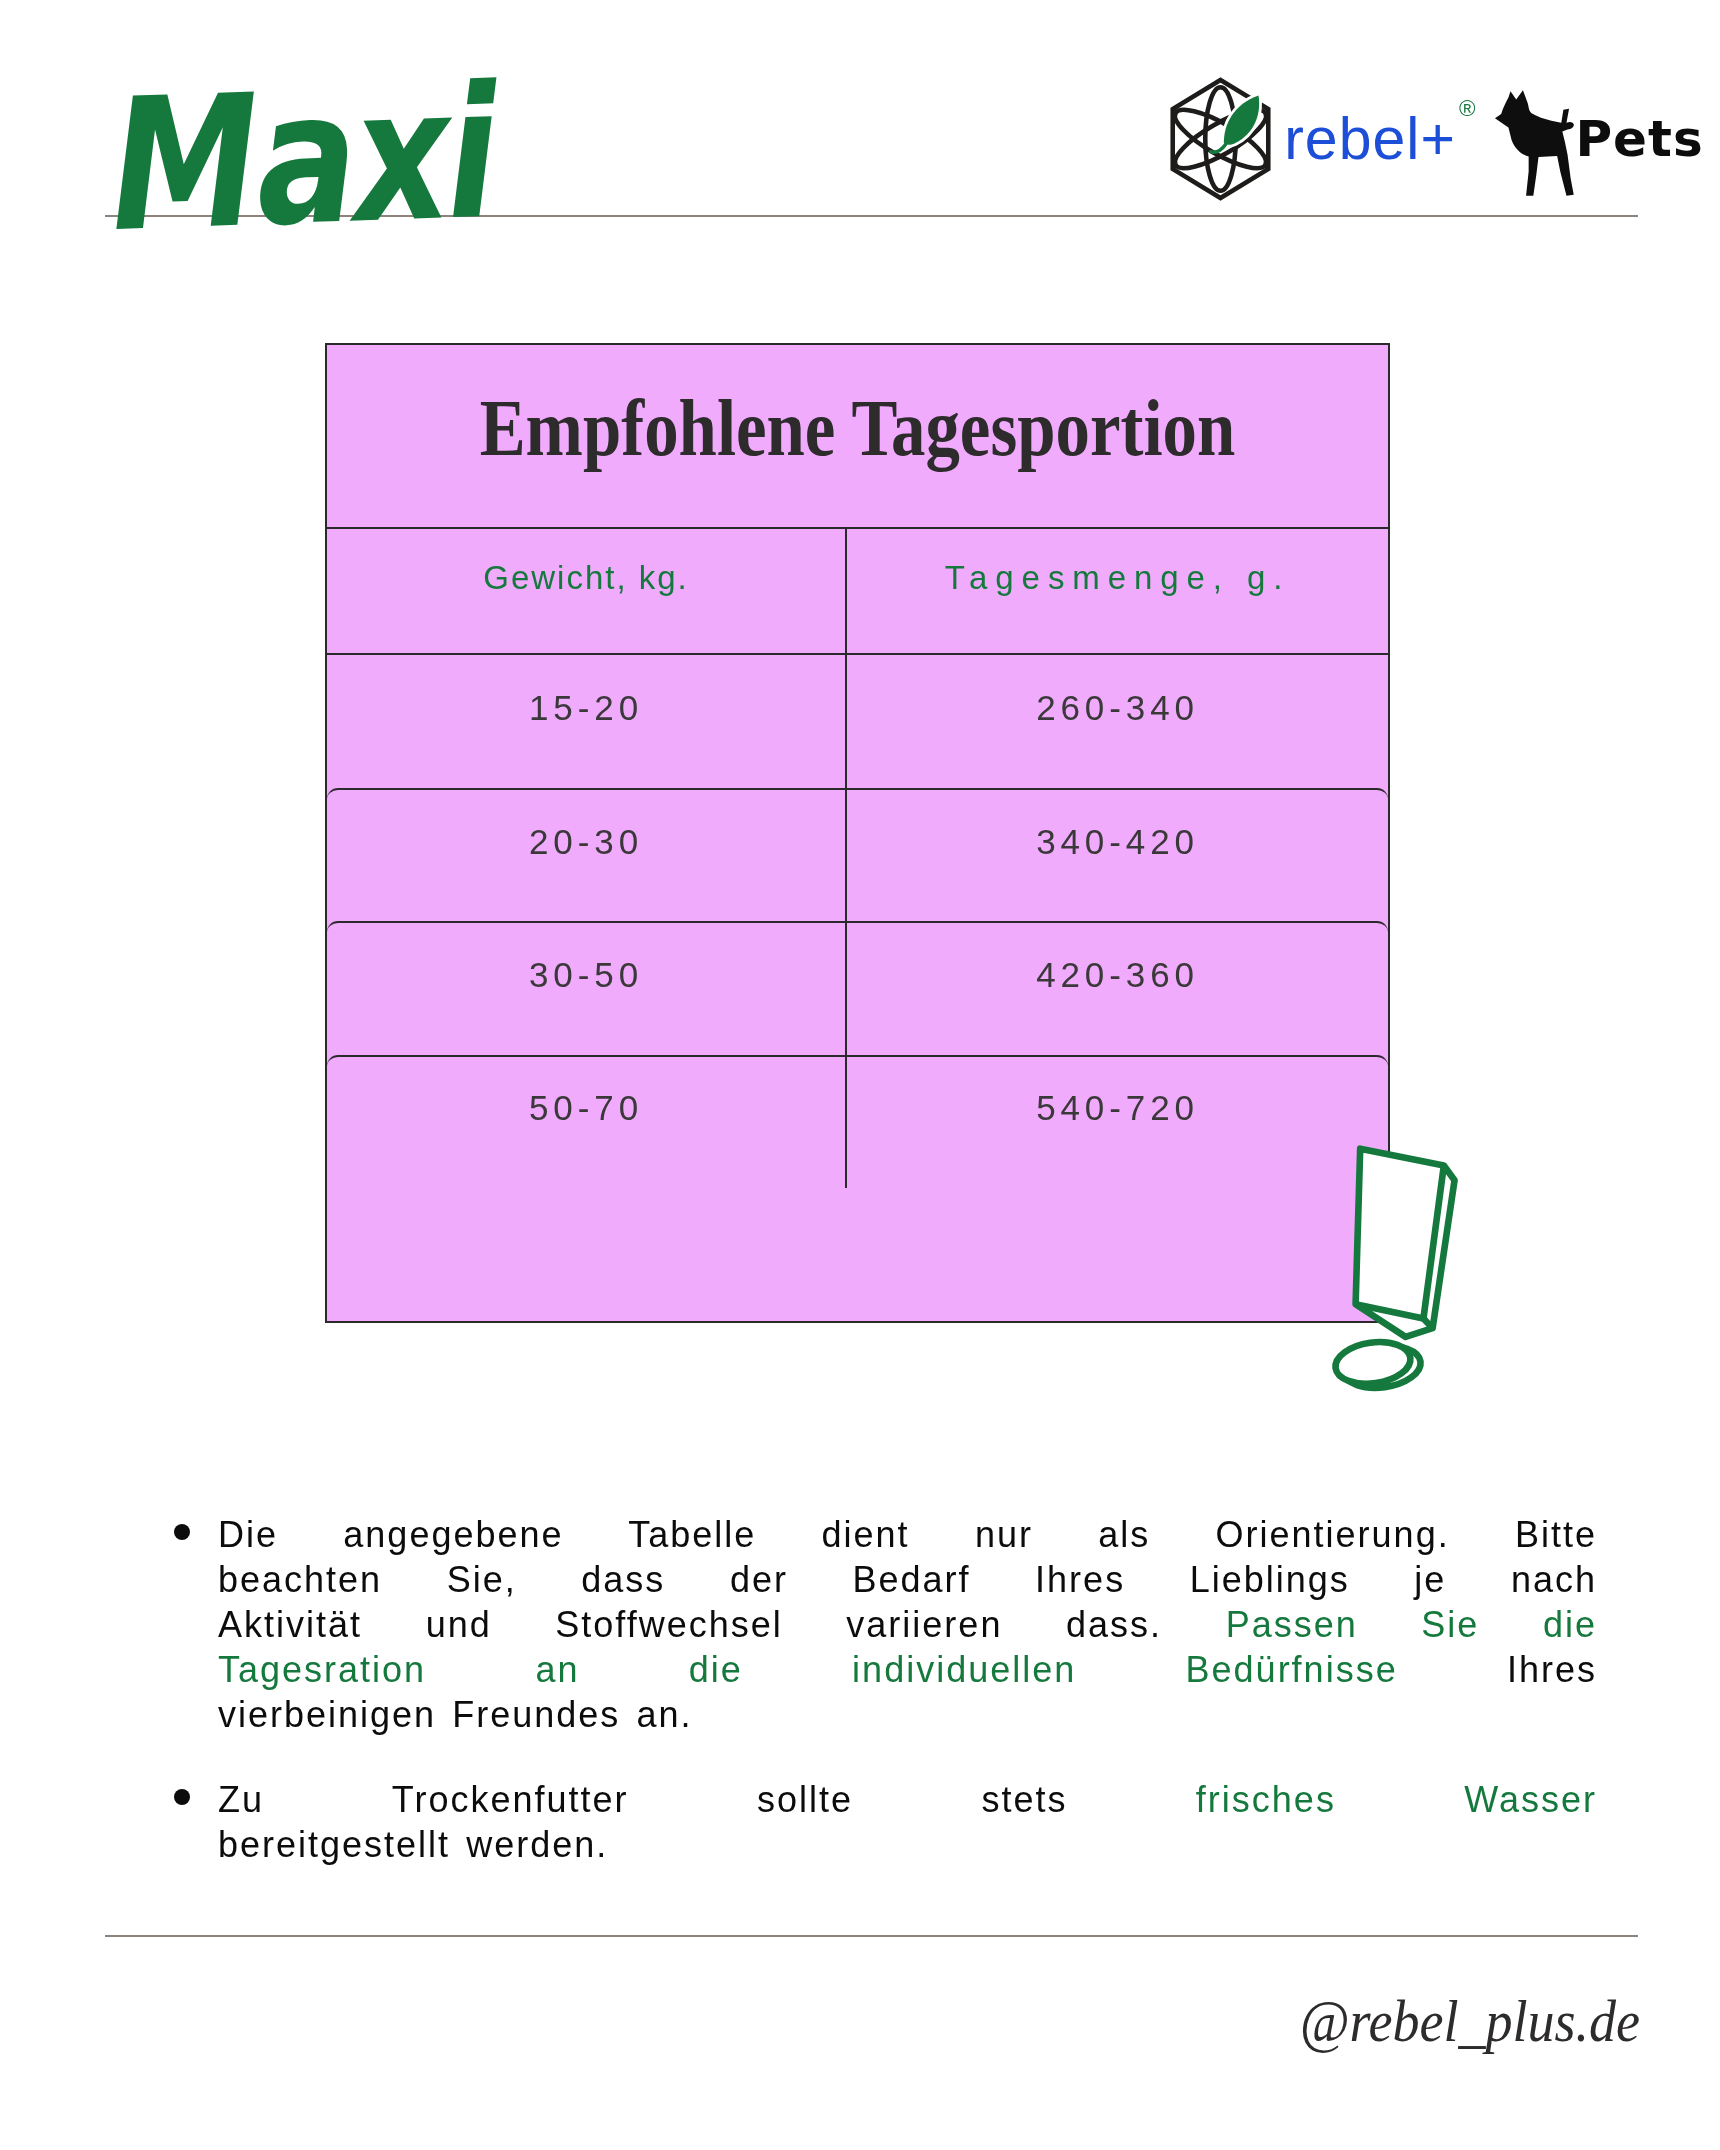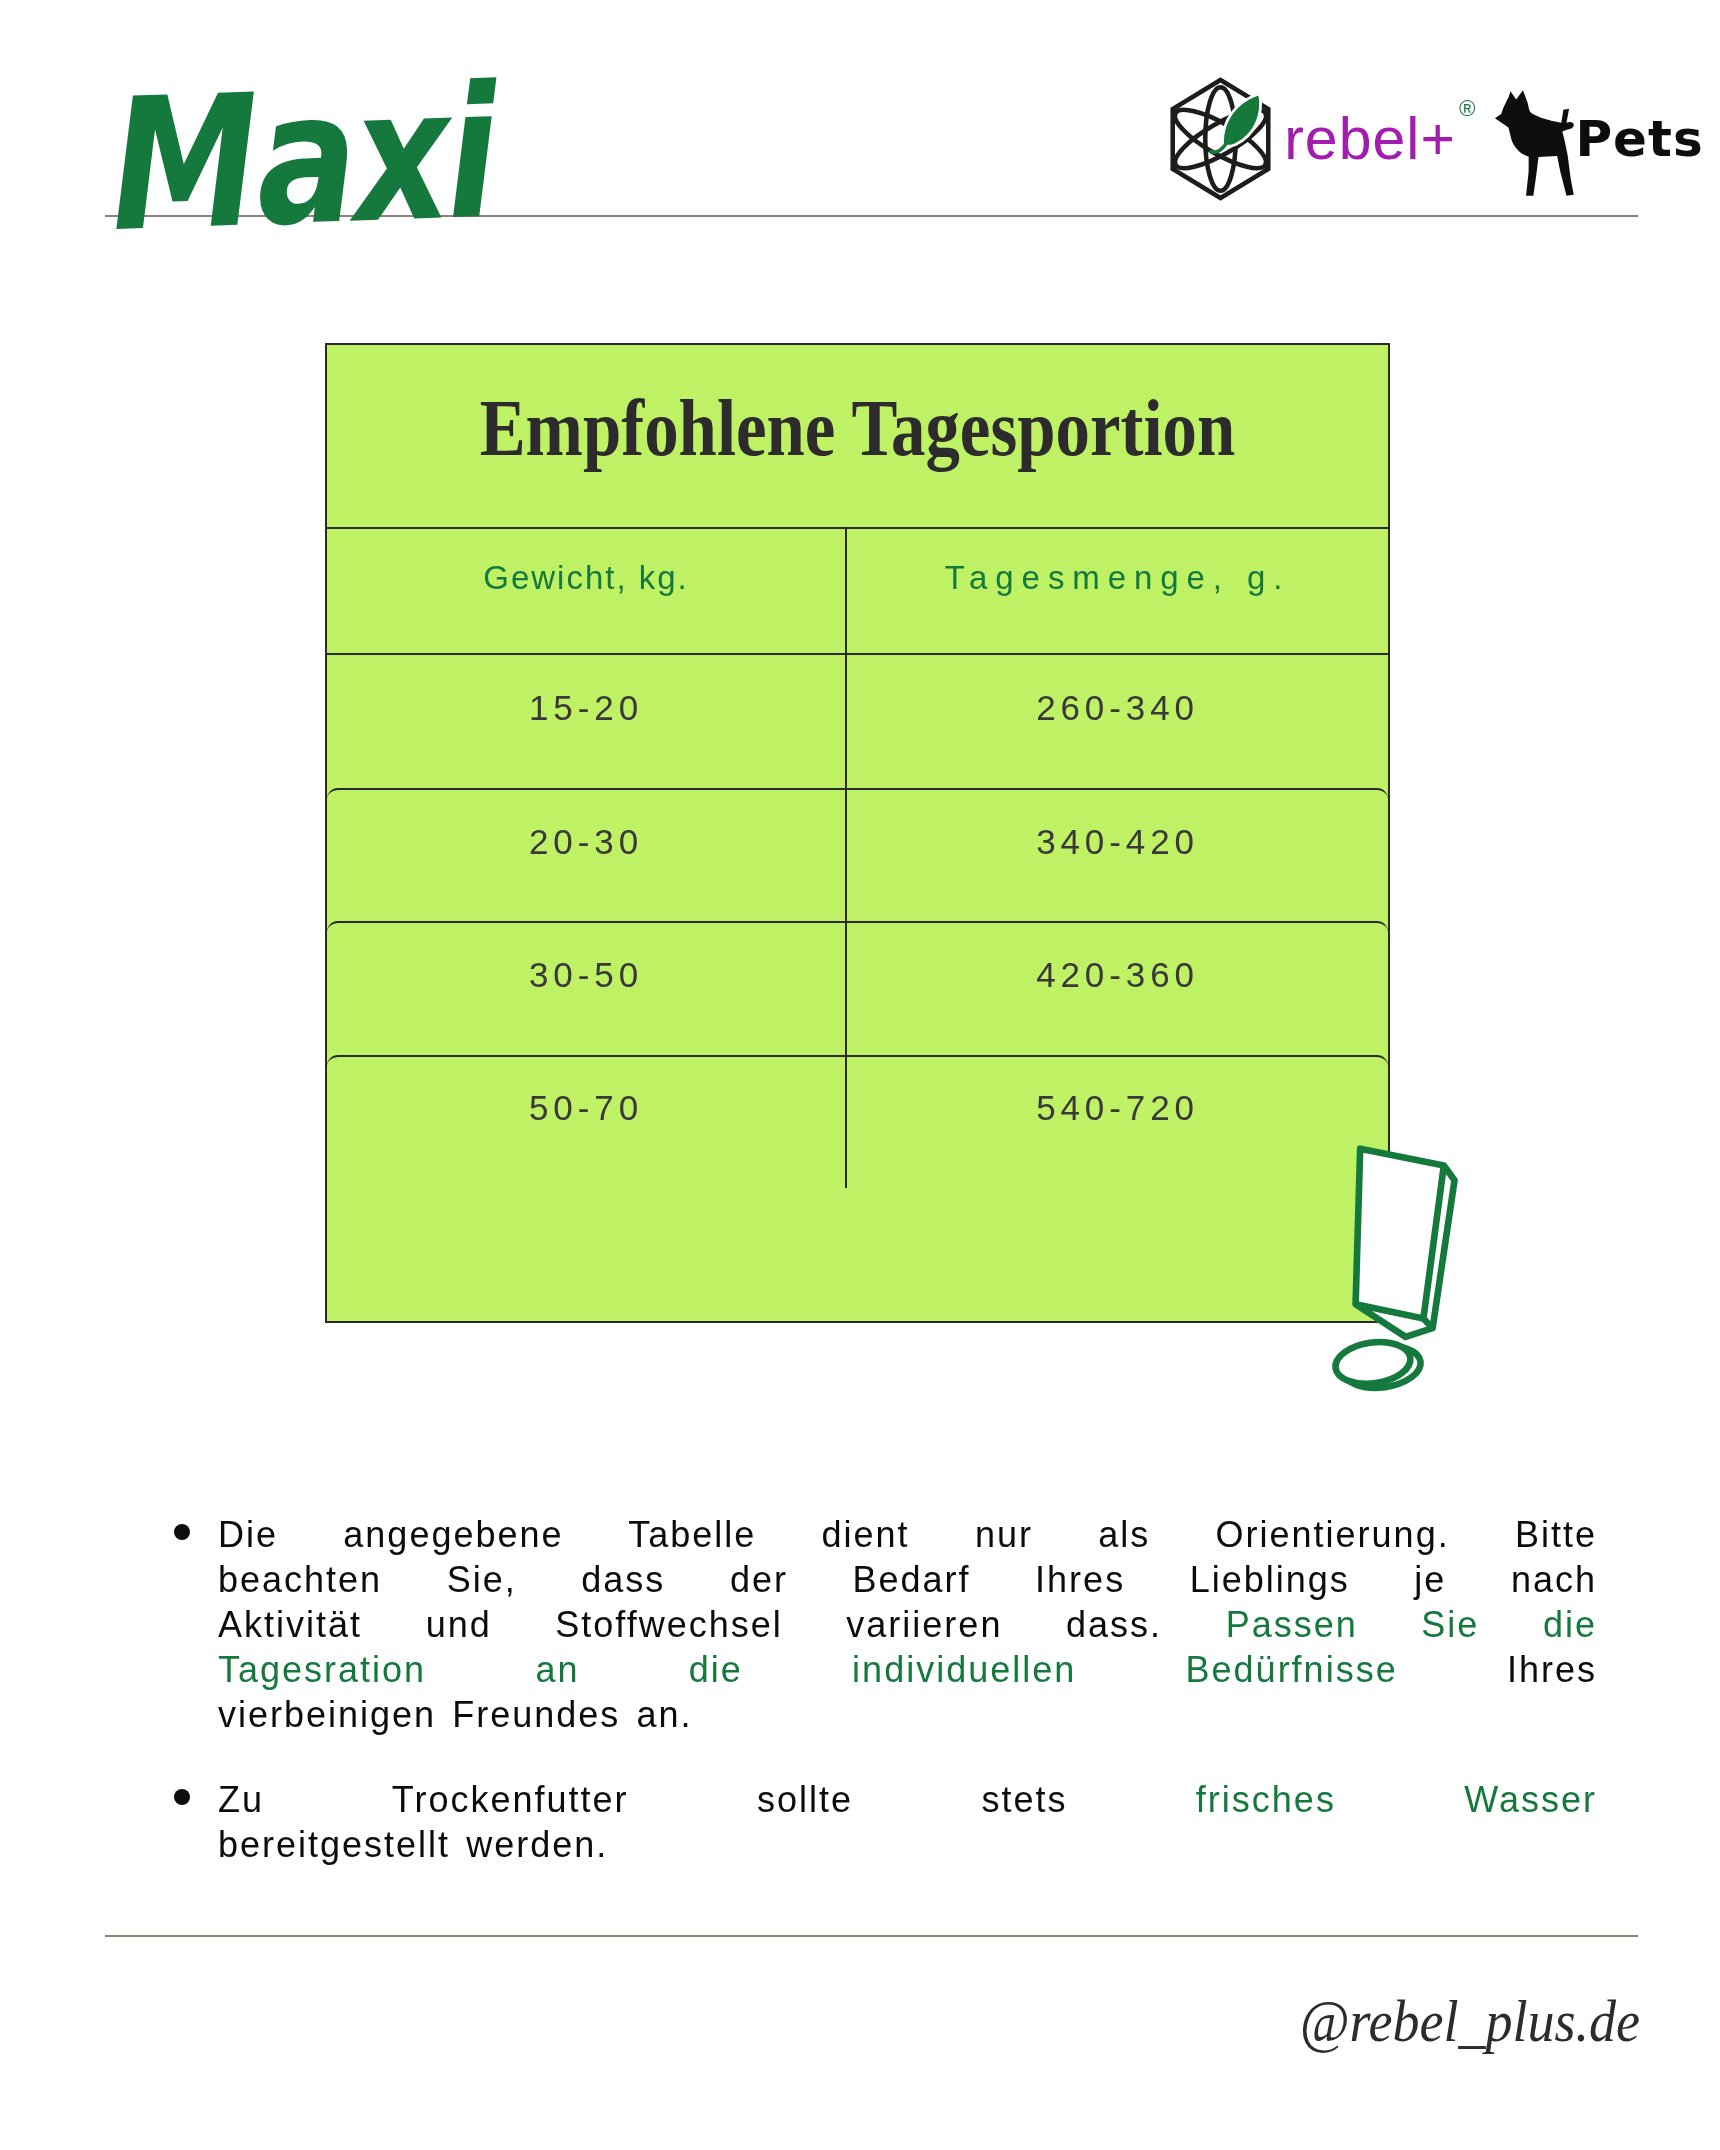--- a/index.html
+++ b/index.html
@@ -17,35 +17,35 @@
     position:absolute; left:108px; top:75px; line-height:1;
     font-family:"DejaVu Sans", sans-serif; font-weight:bold; font-style:italic;
     font-size:182px; color:#15793d; letter-spacing:-4.1px;
     transform:rotate(-2deg) scaleX(0.82); transform-origin:left top;
   }
 
   
   .logo { position:absolute; left:1168px; top:77px; display:flex; align-items:center; }
   .logo .hex { width:105px; height:124px; }
   .brand-word {
-    margin-left:11.2px; font-size:59px; color:#a21caf; letter-spacing:1px;
+    margin-left:11.2px; font-size:59px; color:#1d4ed8; letter-spacing:1px;
     font-family:"Liberation Sans", sans-serif;
   }
   .reg { font-size:22.4px; color:#15793d; position:relative; top:-30px; margin-left:3.1px; }
   .dog { width:101px; height:114px; margin-left:5.1px; margin-top:7.1px; }
   .pets {
     margin-left:-6.1px; font-family:"DejaVu Sans", sans-serif; font-weight:bold;
     font-size:50px; color:#0d0d0d; letter-spacing:1px;
   }
 
   
   .feed-table {
     position:absolute; left:325px; top:343px; width:1065px; height:980px;
     border:2.5px solid #2b292c; display:grid;
-    grid-template-rows:182px 128px 1fr 1fr 1fr 1fr 1fr; background:#bef264; z-index:1;
+    grid-template-rows:182px 128px 1fr 1fr 1fr 1fr 1fr; background:#f0abfc; z-index:1;
   }
   .t-title { display:flex; align-items:center; justify-content:center; padding-bottom:15.3px; }
   .t-title span {
     font-family:"Liberation Serif", serif; font-weight:bold; font-size:81px; color:#2d2b2c;
     transform:scaleX(0.85); transform-origin:center; white-space:nowrap;
   }
   .t-head, .t-row { display:grid; grid-template-columns:520px 1fr; }
   .t-head { border-top:2.5px solid #2b292c; border-bottom:2.5px solid #2b292c; }
   .t-row + .t-row { border-top:2.5px solid #2b292c;border-radius:11px; }
   .c1 { border-right:2.5px solid #2b292c;text-align:right; }

